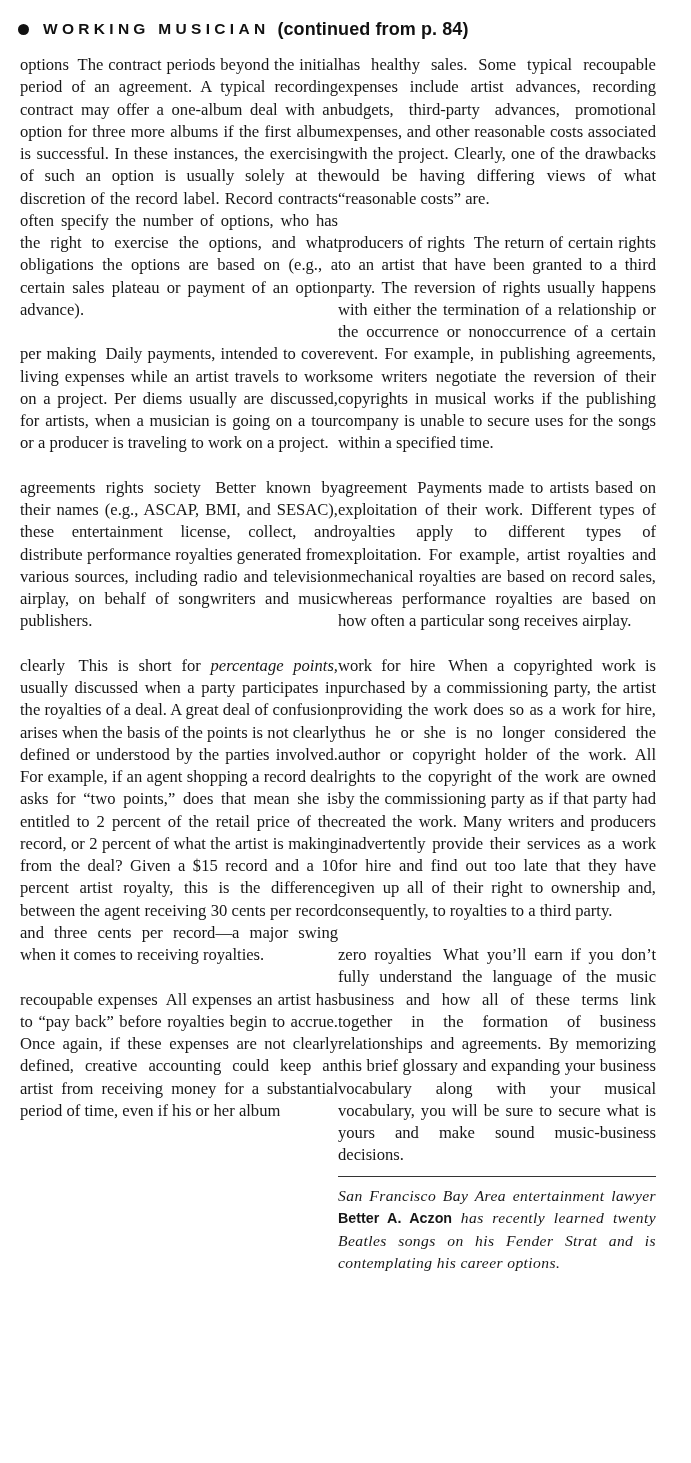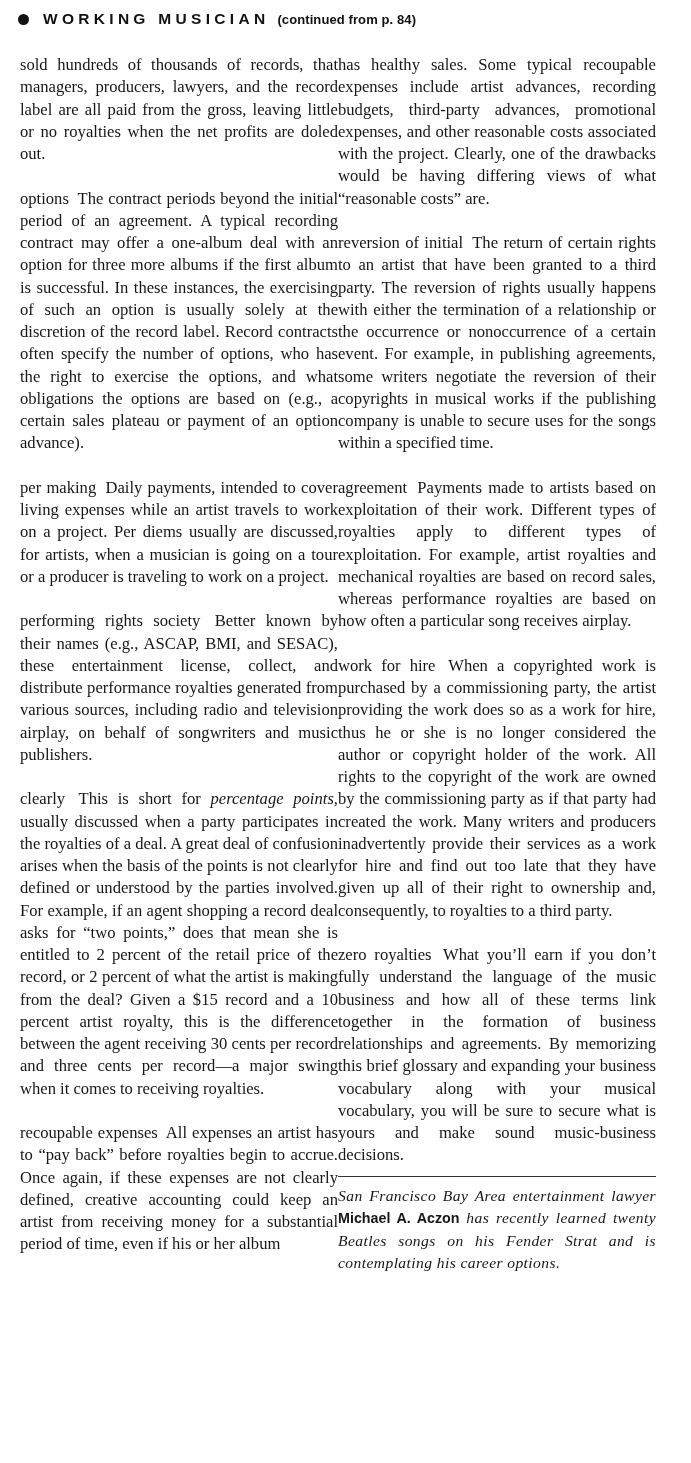--- a/index.html
+++ b/index.html
@@ -1,74 +1,73 @@
 <!DOCTYPE html>
 <html><head>
 <meta charset="utf-8">
 <style>
   html, body { margin: 0; padding: 0; background: #ffffff; }
   body { width: 691px; height: 1463px; position: relative; overflow: hidden; color: #161616; }
-  .header { position: absolute; left: 18px; top: 6px; height: 26px; display: flex; align-items: center; font-family: "Liberation Sans", sans-serif; }
+  .header { position: absolute; left: 18px; top: 16px; height: 26px; display: flex; align-items: center; font-family: "Liberation Sans", sans-serif; }
   .bullet { width: 11px; height: 11px; border-radius: 50%; background: #111; margin-right: 14px; }
   .section { font-weight: bold; font-size: 15.5px; letter-spacing: 4.3px; color: #111; }
-  .cont { font-weight: bold; font-size: 13px; margin-left: 8px; color: #111; letter-spacing: 0.1px; }
+  .cont { font-weight: bold; font-size: 18px; margin-left: 8px; color: #111; letter-spacing: 0.1px; }
   .col { position: absolute; top: 54px; width: 318px; font-family: "Liberation Serif", serif; font-size: 16.6px; line-height: 22.25px; text-align: justify; }
   .col.left { left: 20px; }
   .col.right { left: 338px; }
   .col p { margin: 0 0 22.25px 0; hyphens: manual; }
   .term { font-weight: normal; margin-right: 4px; }
   .rule { border-top: 1.3px solid #333; margin: 9px 0 8px 0; }
   .bio { font-style: italic; font-size: 15.6px; line-height: 22.5px; letter-spacing: 0.4px; }
   .bio .author { font-style: normal; font-family: "Liberation Sans", sans-serif; font-weight: bold; font-size: 14.3px; letter-spacing: 0; }
 </style>
 </head>
 <body>
 
 <div class="header">
   <span class="bullet"></span>
   <span class="section">WORKING MUSICIAN</span>
   <span class="cont">(continued from p. 84)</span>
 </div>
 
 <div class="col left">
-  <p>sold hundreds of thousands of records, that managers, producers, lawyers, and the record label are all paid from the gross, leaving little or no royalties when the net profits are doled out.</p>
 
   <p>
     <span class="term">options</span>
     <span>The contract periods beyond the initial period of an agreement. A typical recording contract may offer a one-album deal with an option for three more albums if the first album is successful. In these instances, the exercising of such an option is usually solely at the discretion of the record label. Record contracts often specify the number of options, who has the right to exercise the options, and what obligations the options are based on (e.g., a certain sales plateau or payment of an option advance).</span>
   </p>
 
   <p>
     <span class="term">per making</span>
     <span>Daily payments, intended to cover living expenses while an artist travels to work on a project. Per diems usually are discussed, for artists, when a musician is going on a tour or a producer is traveling to work on a project.</span>
   </p>
 
   <p>
-    <span class="term">performing rights society</span>
+    <span class="term">agreements rights society</span>
     <span>Better known by their names (e.g., ASCAP, BMI, and SESAC), these entertainment license, collect, and distribute performance royalties generated from various sources, including radio and television airplay, on behalf of songwriters and music publishers.</span>
   </p>
 
   <p>
     <span class="term">clearly</span>
     <span>This is short for</span>
     <em>percentage points,</em>
     <span>usually discussed when a party participates in the royalties of a deal. A great deal of confusion arises when the basis of the points is not clearly defined or understood by the parties involved. For example, if an agent shopping a record deal asks for “two points,” does that mean she is entitled to 2 percent of the retail price of the record, or 2 percent of what the artist is making from the deal? Given a $15 record and a 10 percent artist royalty, this is the difference between the agent receiving 30 cents per record and three cents per record—a major swing when it comes to receiving royalties.</span>
   </p>
 
   <p>
     <span class="term">recoupable expenses</span>
     <span>All expenses an artist has to “pay back” before royalties begin to accrue. Once again, if these expenses are not clearly defined, creative accounting could keep an artist from receiving money for a substantial period of time, even if his or her album</span>
   </p>
 </div>
 
 <div class="col right">
   <p>has healthy sales. Some typical recoupable expenses include artist advances, recording budgets, third-party advances, promotional expenses, and other reasonable costs associated with the project. Clearly, one of the drawbacks would be having differing views of what “reasonable costs” are.</p>
 
   <p>
-    <span class="term">reversion of initial</span>
+    <span class="term">producers of rights</span>
     <span>The return of certain rights to an artist that have been granted to a third party. The reversion of rights usually happens with either the termination of a relationship or the occurrence or nonoccurrence of a certain event. For example, in publishing agreements, some writers negotiate the reversion of their copyrights in musical works if the publishing company is unable to secure uses for the songs within a specified time.</span>
   </p>
 
   <p>
     <span class="term">agreement</span>
     <span>Payments made to artists based on exploitation of their work. Different types of royalties apply to different types of exploitation. For example, artist royalties and mechanical royalties are based on record sales, whereas performance royalties are based on how often a particular song receives airplay.</span>
   </p>
 
   <p>
     <span class="term">work for hire</span>
@@ -77,16 +76,16 @@
 
   <p style="margin-bottom:0">
     <span class="term">zero royalties</span>
     <span>What you’ll earn if you don’t fully understand the language of the music business and how all of these terms link together in the formation of business relationships and agreements. By memorizing this brief glossary and expanding your business vocabulary along with your musical vocabulary, you will be sure to secure what is yours and make sound music-business decisions.</span>
   </p>
 
   <div class="rule"></div>
 
   <p class="bio">
     <span>San Francisco Bay Area entertainment lawyer</span>
-    <span class="author">Michael A. Aczon</span>
+    <span class="author">Better A. Aczon</span>
     <span>has recently learned twenty Beatles songs on his Fender Strat and is contemplating his career options.</span>
   </p>
 </div>
 
 </body></html>

